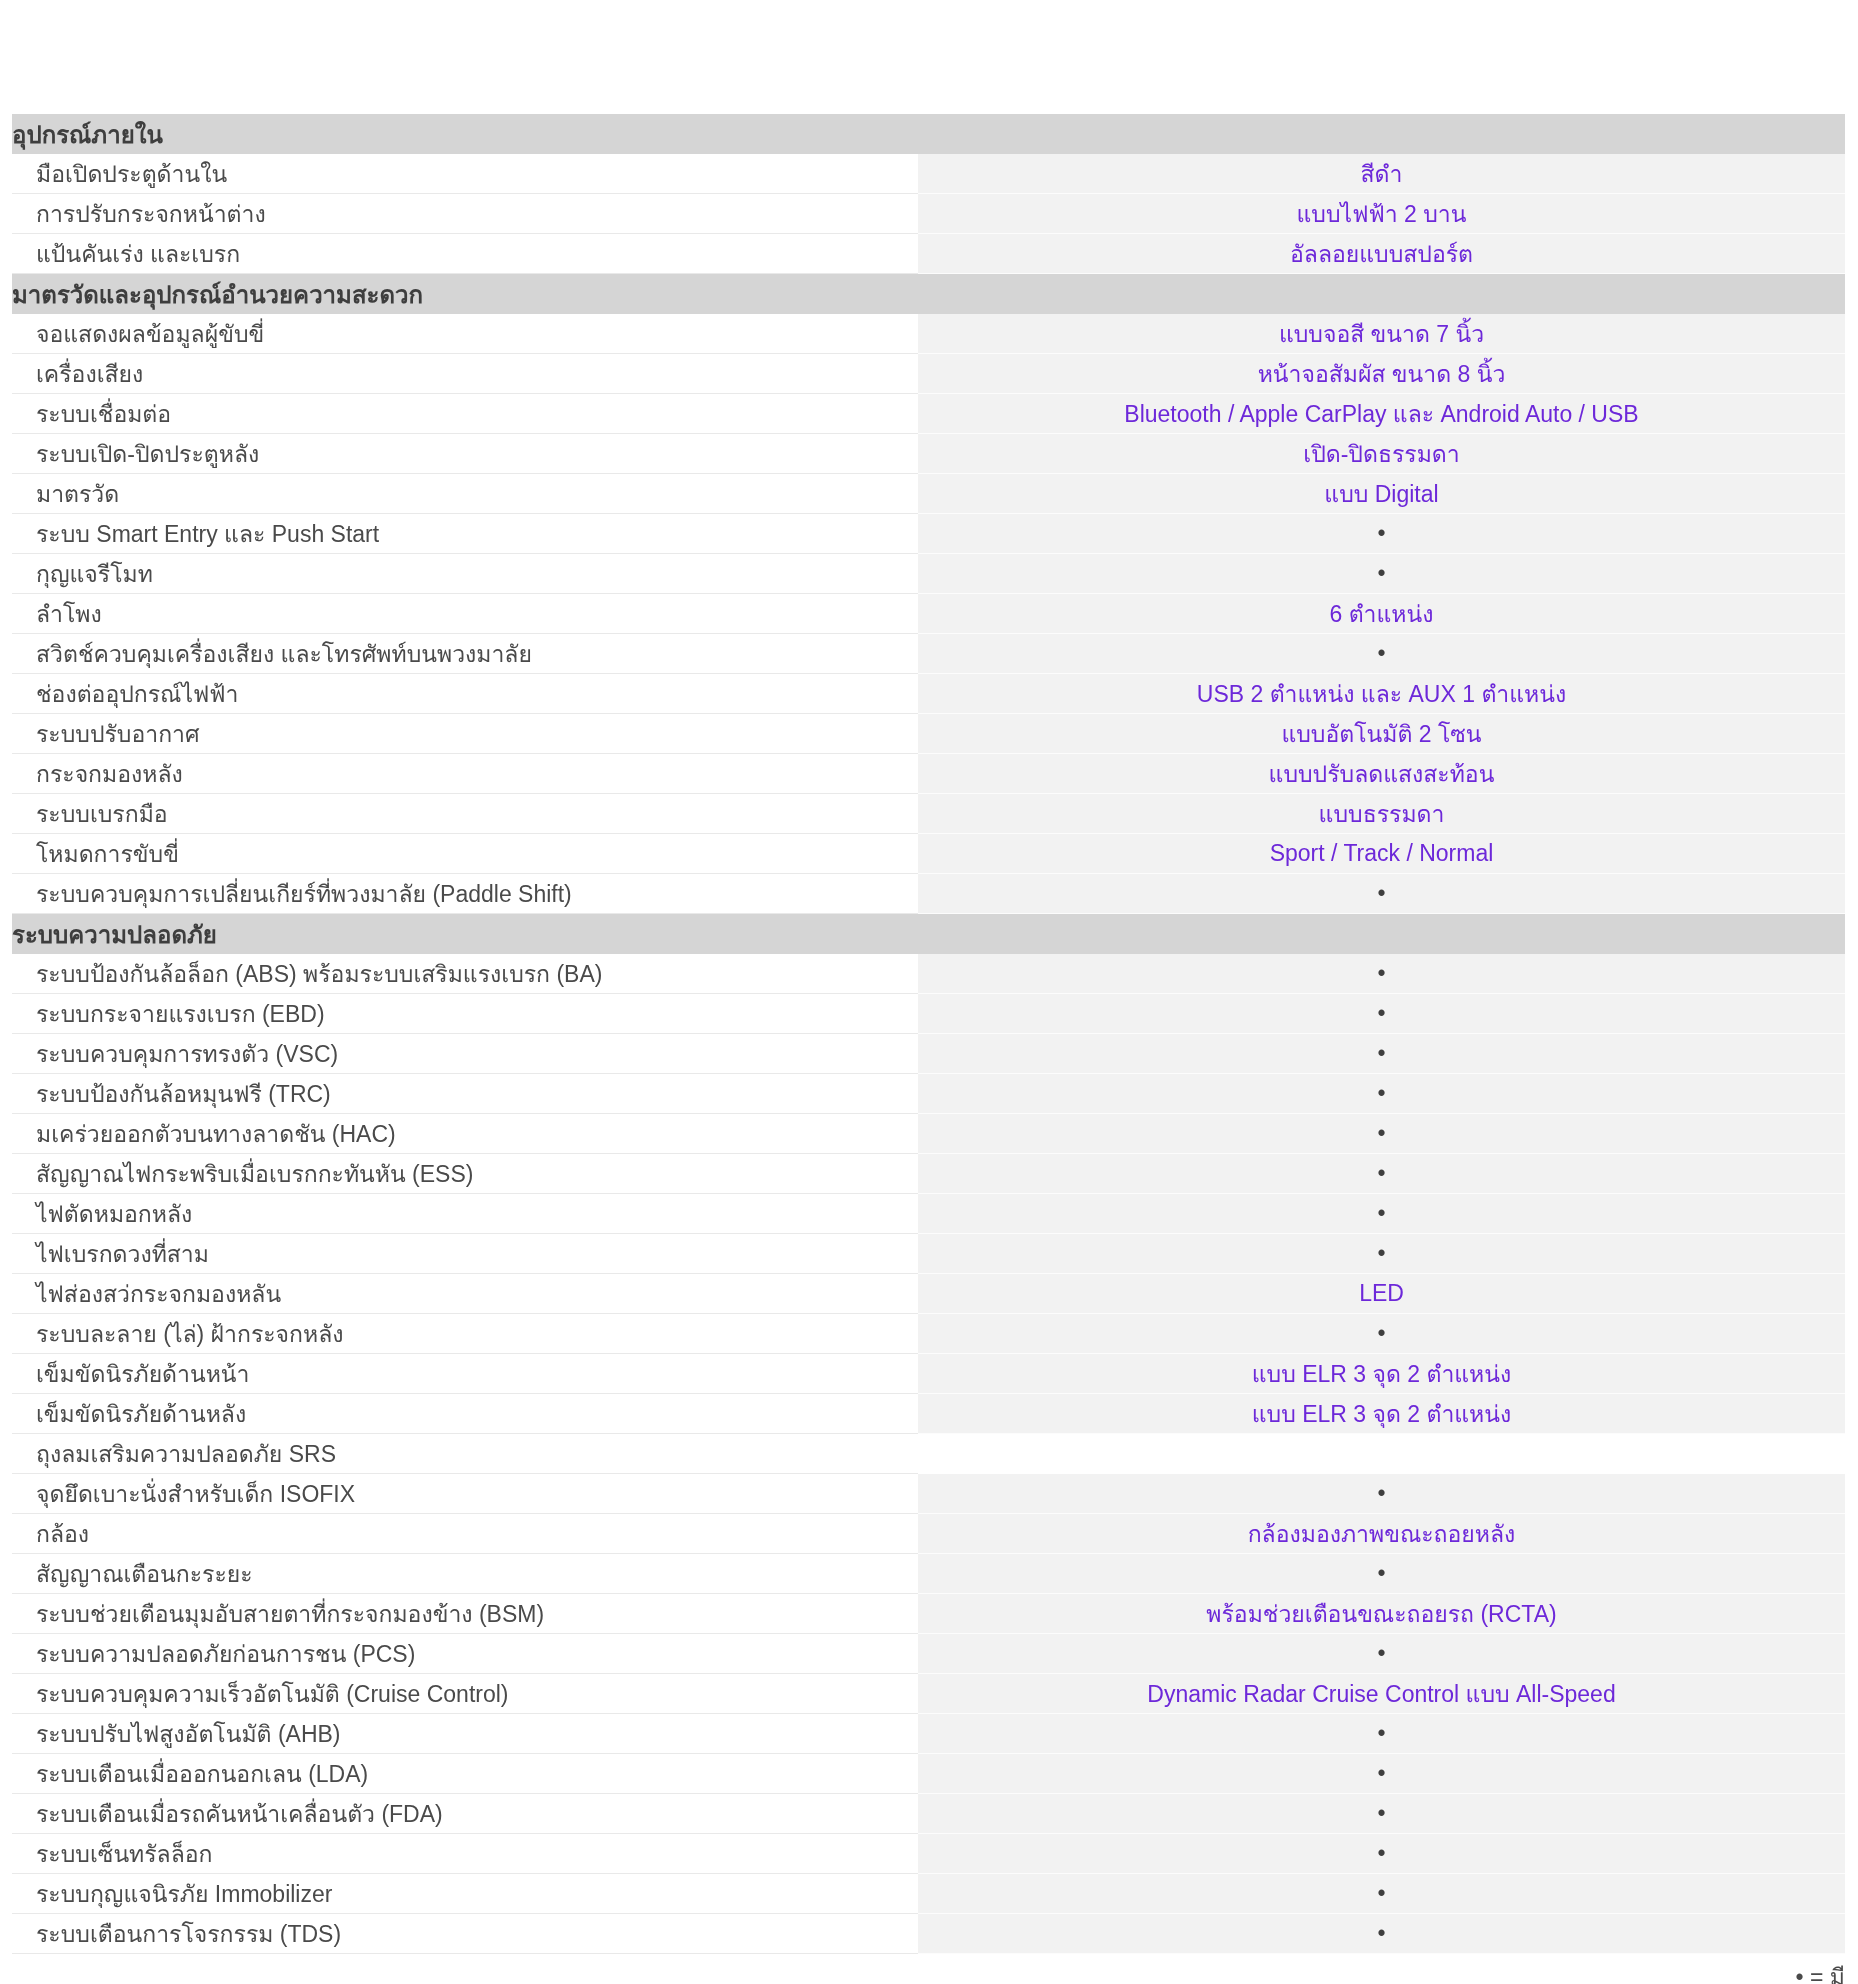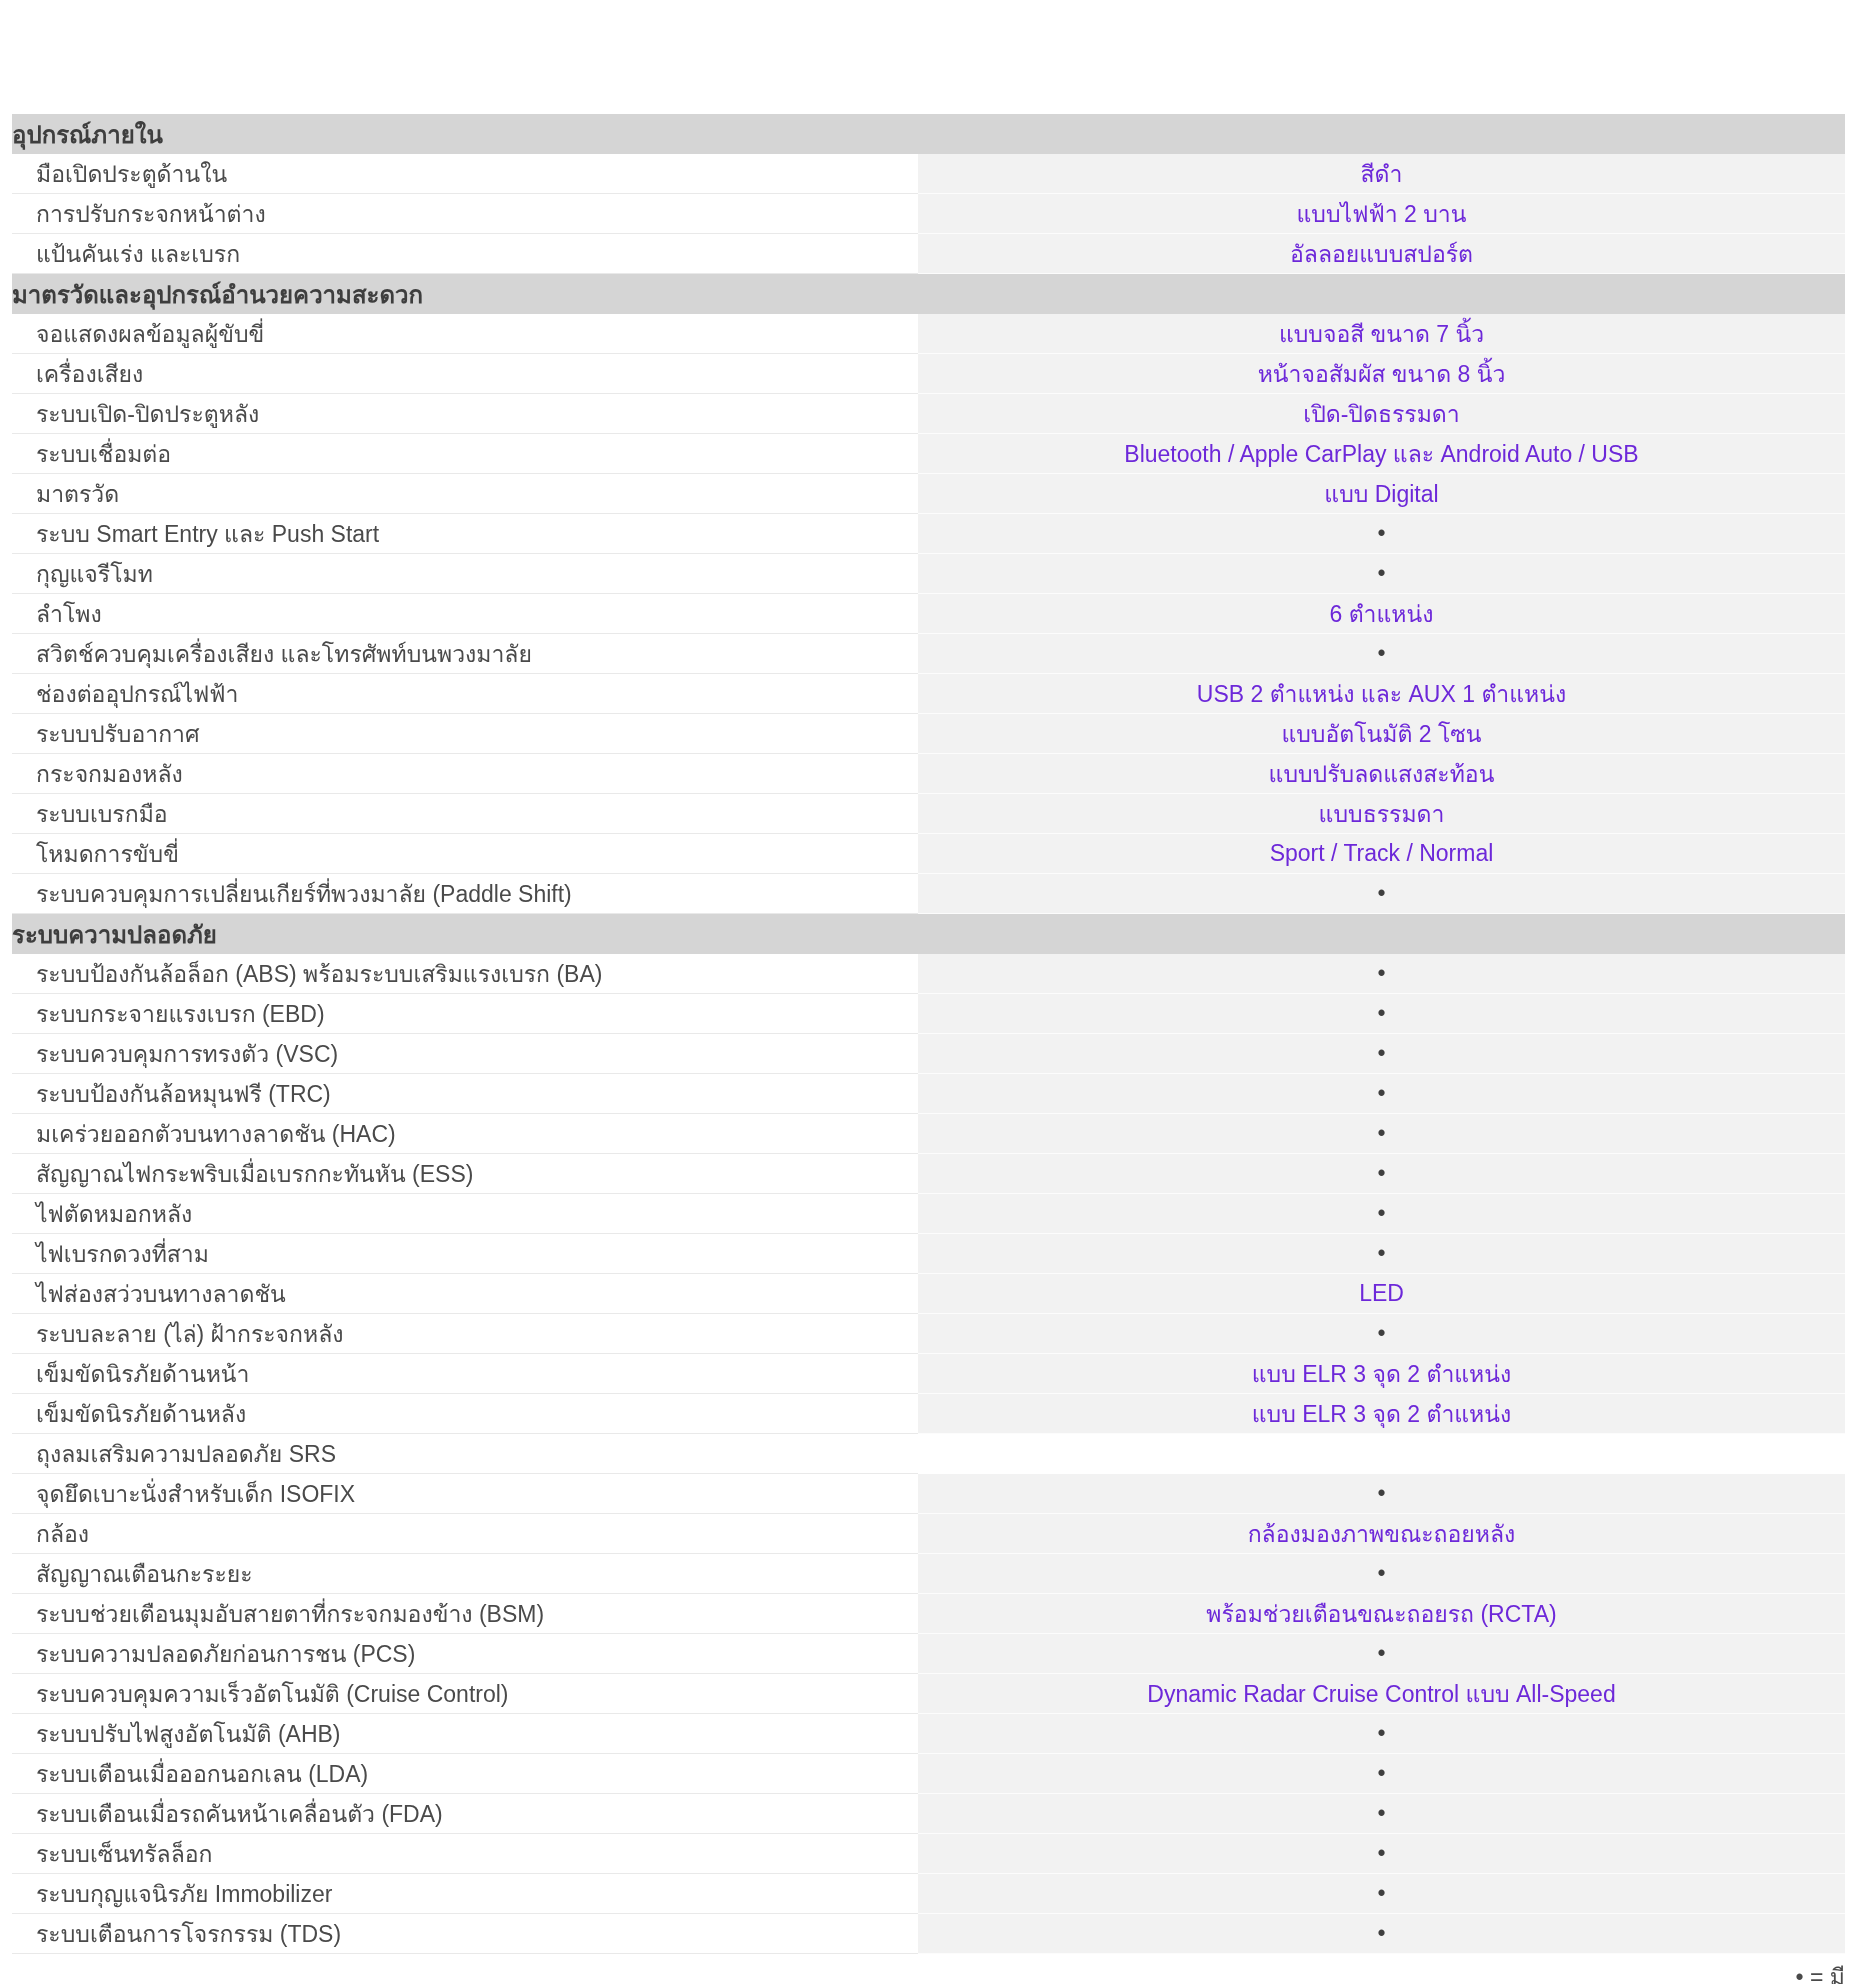--- a/index.html
+++ b/index.html
@@ -97,28 +97,28 @@
     </div>
     <div class="row">
       <div class="row-label">จอแสดงผลข้อมูลผู้ขับขี่</div>
       <div class="row-value">แบบจอสี ขนาด 7 นิ้ว</div>
     </div>
     <div class="row">
       <div class="row-label">เครื่องเสียง</div>
       <div class="row-value">หน้าจอสัมผัส ขนาด 8 นิ้ว</div>
     </div>
     <div class="row">
+      <div class="row-label">ระบบเชื่อมต่อ</div>
+      <div class="row-value">Bluetooth / Apple CarPlay และ Android Auto / USB</div>
+    </div>
+    <div class="row">
       <div class="row-label">ระบบเปิด-ปิดประตูหลัง</div>
       <div class="row-value">เปิด-ปิดธรรมดา</div>
     </div>
     <div class="row">
-      <div class="row-label">ระบบเชื่อมต่อ</div>
-      <div class="row-value">Bluetooth / Apple CarPlay และ Android Auto / USB</div>
-    </div>
-    <div class="row">
       <div class="row-label">มาตรวัด</div>
       <div class="row-value">แบบ Digital</div>
     </div>
     <div class="row">
       <div class="row-label">ระบบ Smart Entry และ Push Start</div>
       <div class="row-value bullet">•</div>
     </div>
     <div class="row">
       <div class="row-label">กุญแจรีโมท</div>
       <div class="row-value bullet">•</div>
@@ -184,21 +184,21 @@
     </div>
     <div class="row">
       <div class="row-label">ไฟตัดหมอกหลัง</div>
       <div class="row-value bullet">•</div>
     </div>
     <div class="row">
       <div class="row-label">ไฟเบรกดวงที่สาม</div>
       <div class="row-value bullet">•</div>
     </div>
     <div class="row">
-      <div class="row-label">ไฟส่องสว่วบนทางลาดชัน</div>
+      <div class="row-label">ไฟส่องสว่กระจกมองหลัน</div>
       <div class="row-value">LED</div>
     </div>
     <div class="row">
       <div class="row-label">ระบบละลาย (ไล่) ฝ้ากระจกหลัง</div>
       <div class="row-value bullet">•</div>
     </div>
     <div class="row">
       <div class="row-label">เข็มขัดนิรภัยด้านหน้า</div>
       <div class="row-value">แบบ ELR 3 จุด 2 ตำแหน่ง</div>
     </div>

